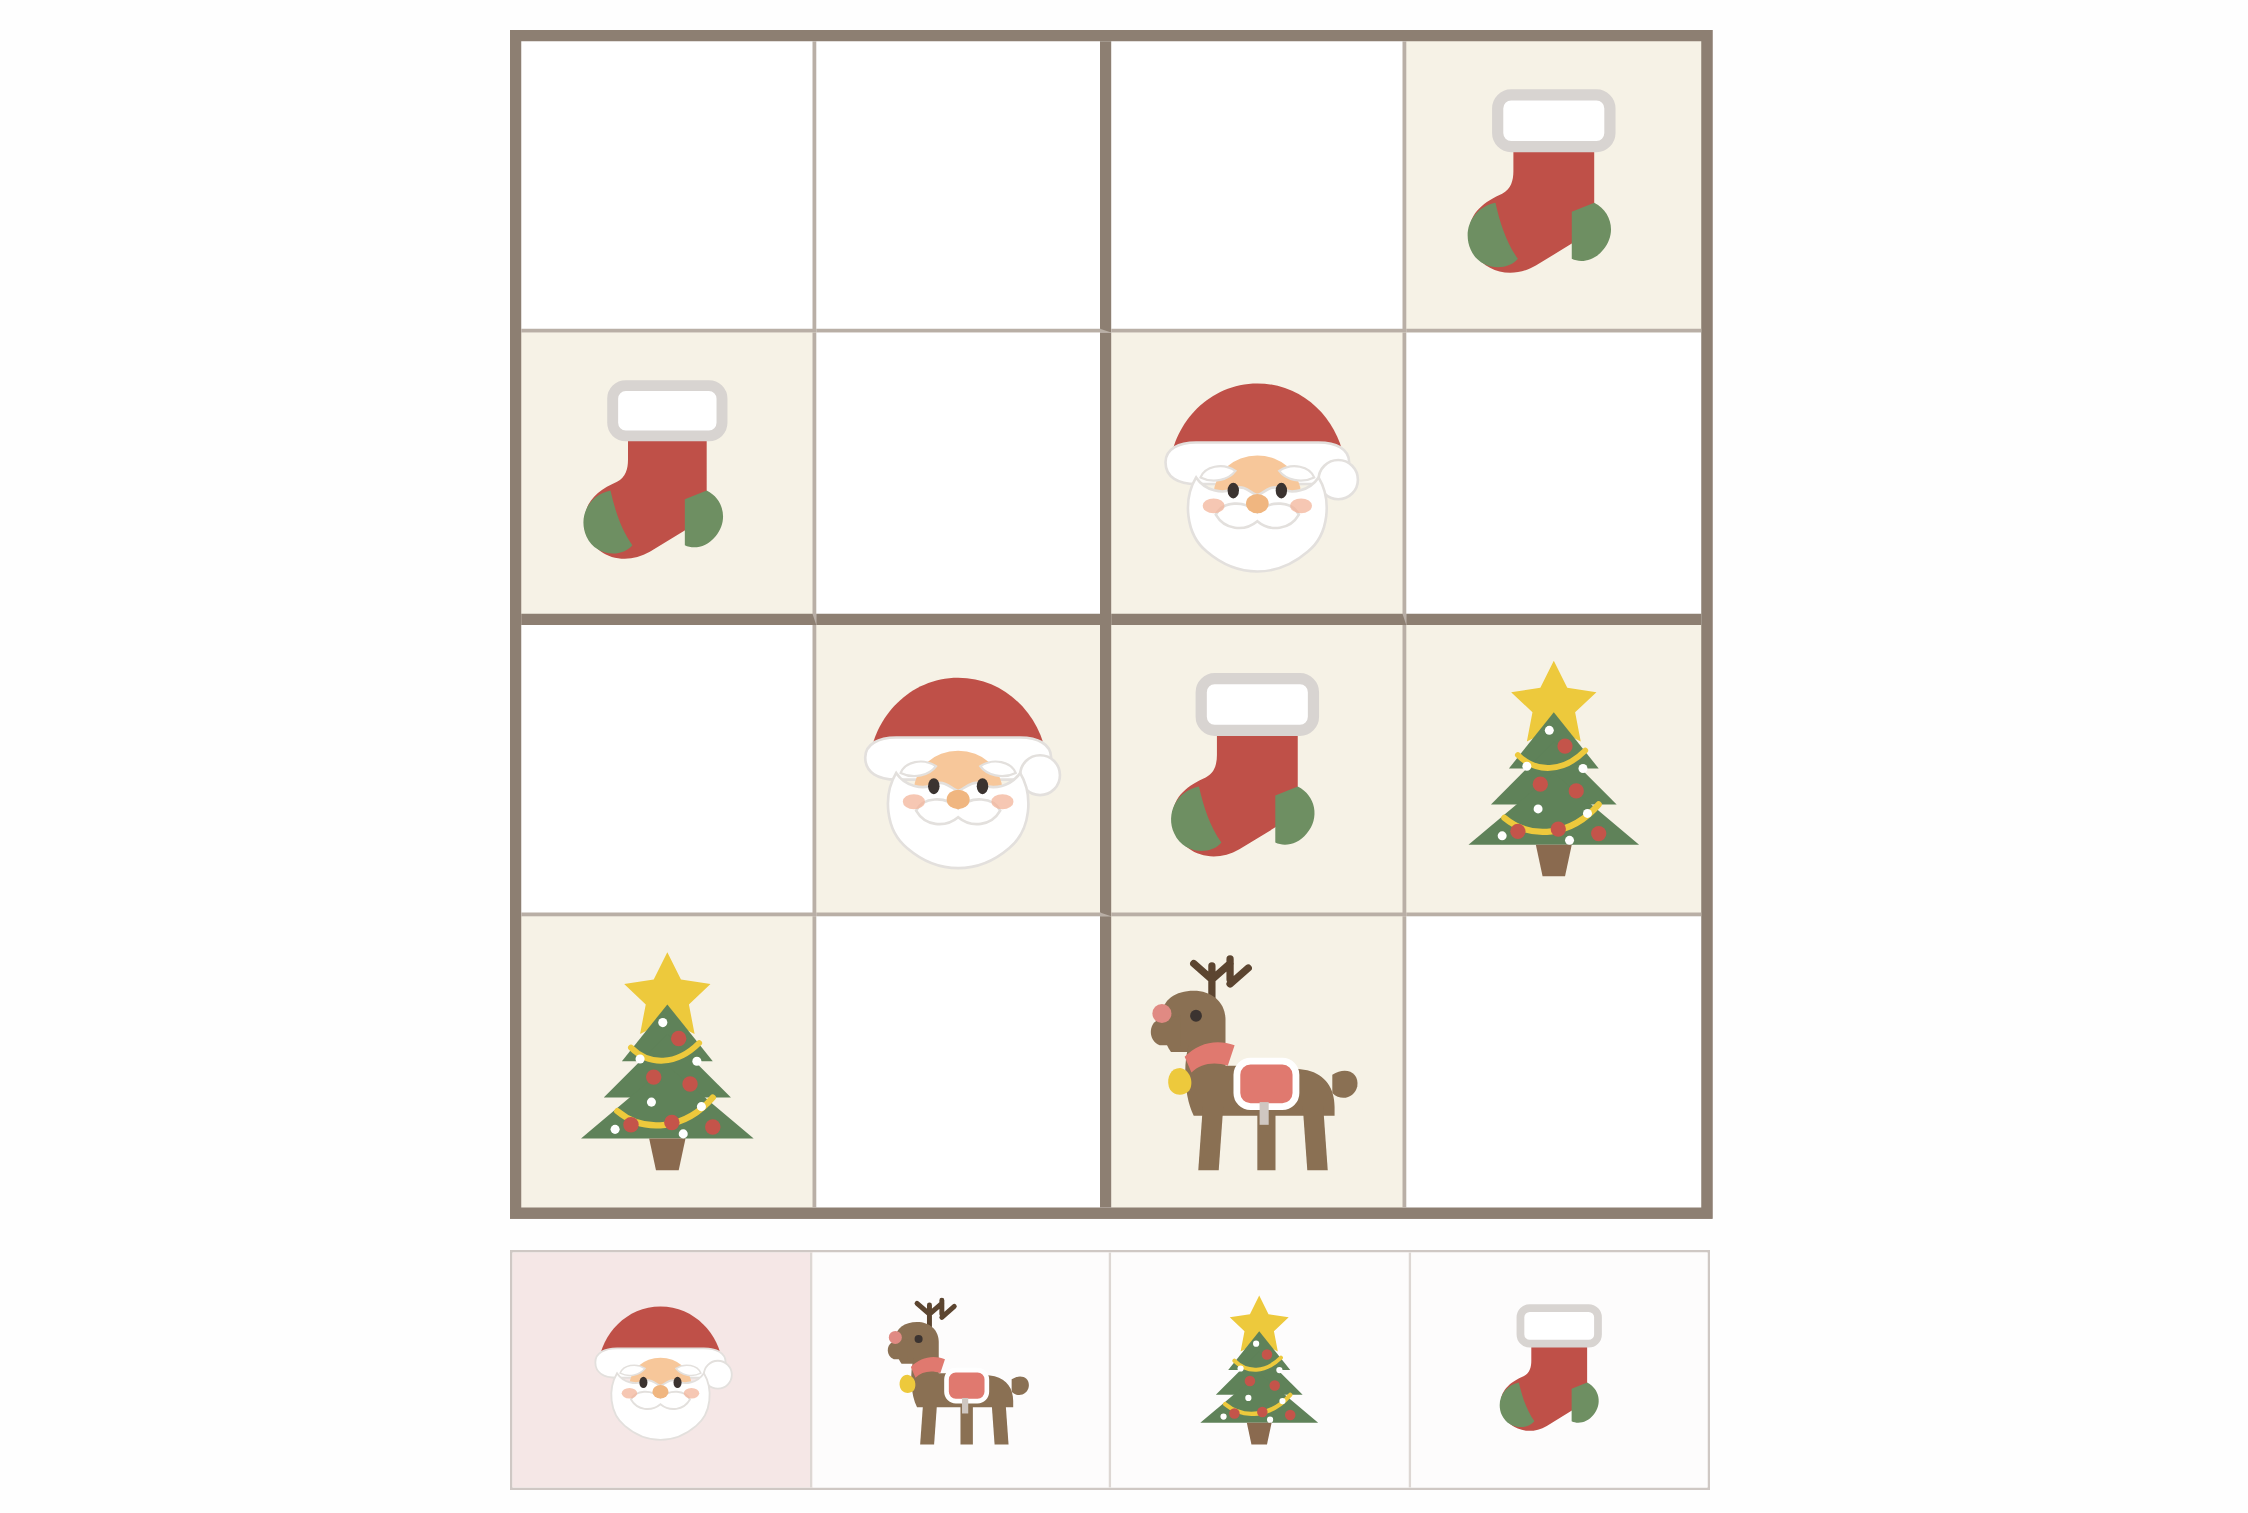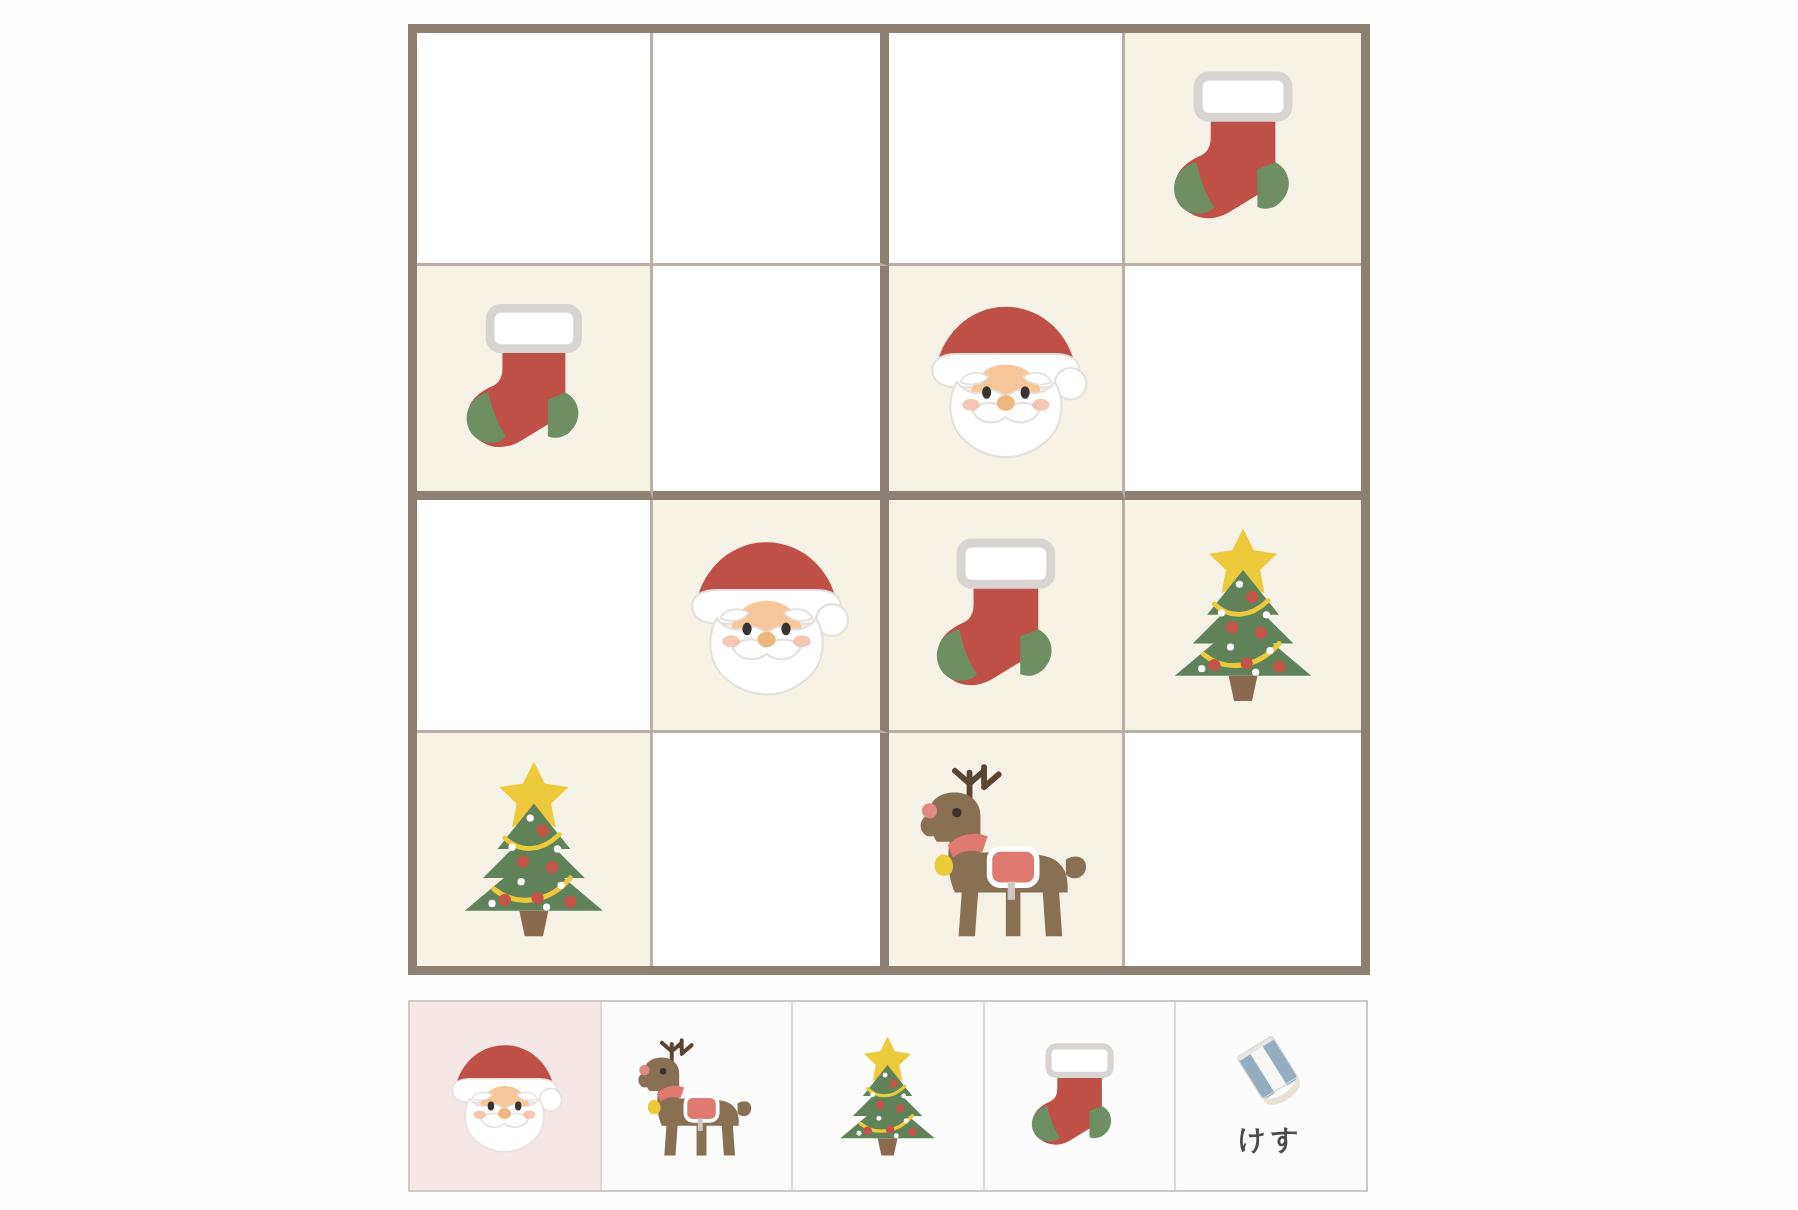--- a/index.html
+++ b/index.html
@@ -368,33 +368,15 @@
 
     <path d="M32 30 L68 30 L68 62 C68 62 68 70 60 75 L42 86 C30 93 16 88 13 76 C10 64 18 58 27 54 C31 52 32 48 32 44 Z" fill="#bf5048"></path>
 
     <path d="M68 58 C76 62 78 72 72 79 C68 84 62 85 58 83 L58 62 Z" fill="#6e8f62"></path>
 
     <path d="M24 58 C14 60 9 70 13 79 C17 88 29 89 34 83 C29 76 26 67 24 58 Z" fill="#6e8f62"></path>
 
     <rect x="25" y="10" width="50" height="23" rx="6" fill="#ffffff" stroke="#d8d4d1" stroke-width="5"></rect>
   </svg>
       </div>
-      <div class="pcell eraser">
-        <svg viewBox="0 0 100 100" xmlns="http://www.w3.org/2000/svg" class="glyph">
-    <g transform="rotate(-32 50 50)">
-
-      <rect x="27" y="14" width="46" height="56" rx="4" fill="#93aec0"></rect>
-
-      <rect x="42" y="14" width="16" height="56" fill="#f7f7f5"></rect>
-
-      <rect x="27" y="14" width="46" height="5" rx="2.5" fill="#e6e6e2"></rect>
-
-      <path d="M27 66 C27 82 73 82 73 66 L73 70 C73 88 27 88 27 70 Z" fill="#e8e2d6"></path>
-      <path d="M27 62 C27 80 73 80 73 62 L73 68 C73 86 27 86 27 68 Z" fill="#e8e2d6"></path>
-
-      <rect x="27" y="14" width="46" height="54" rx="3" fill="none" stroke="#d9d6d1" stroke-width="1.2"></rect>
-    </g>
-  </svg>
-        <div class="plabel">けす</div>
-      </div>
     </div>
 
 </div>
 
 </body></html>

